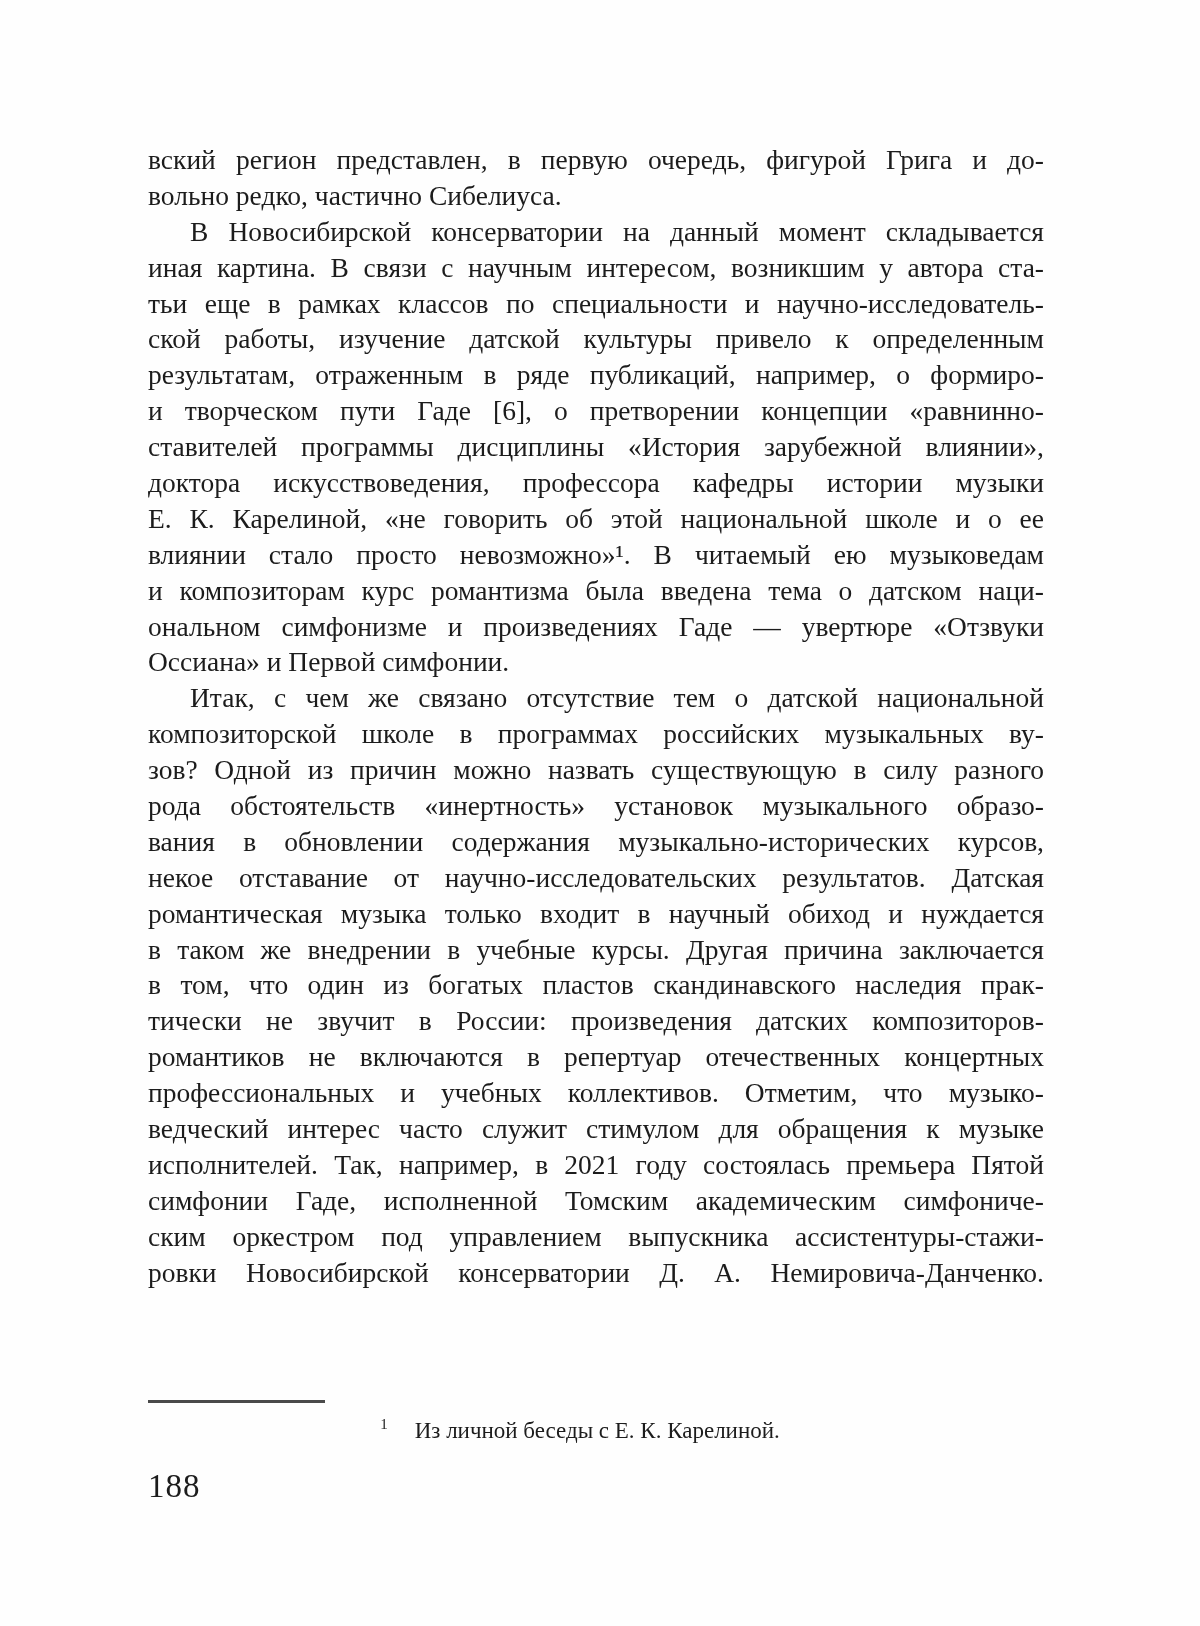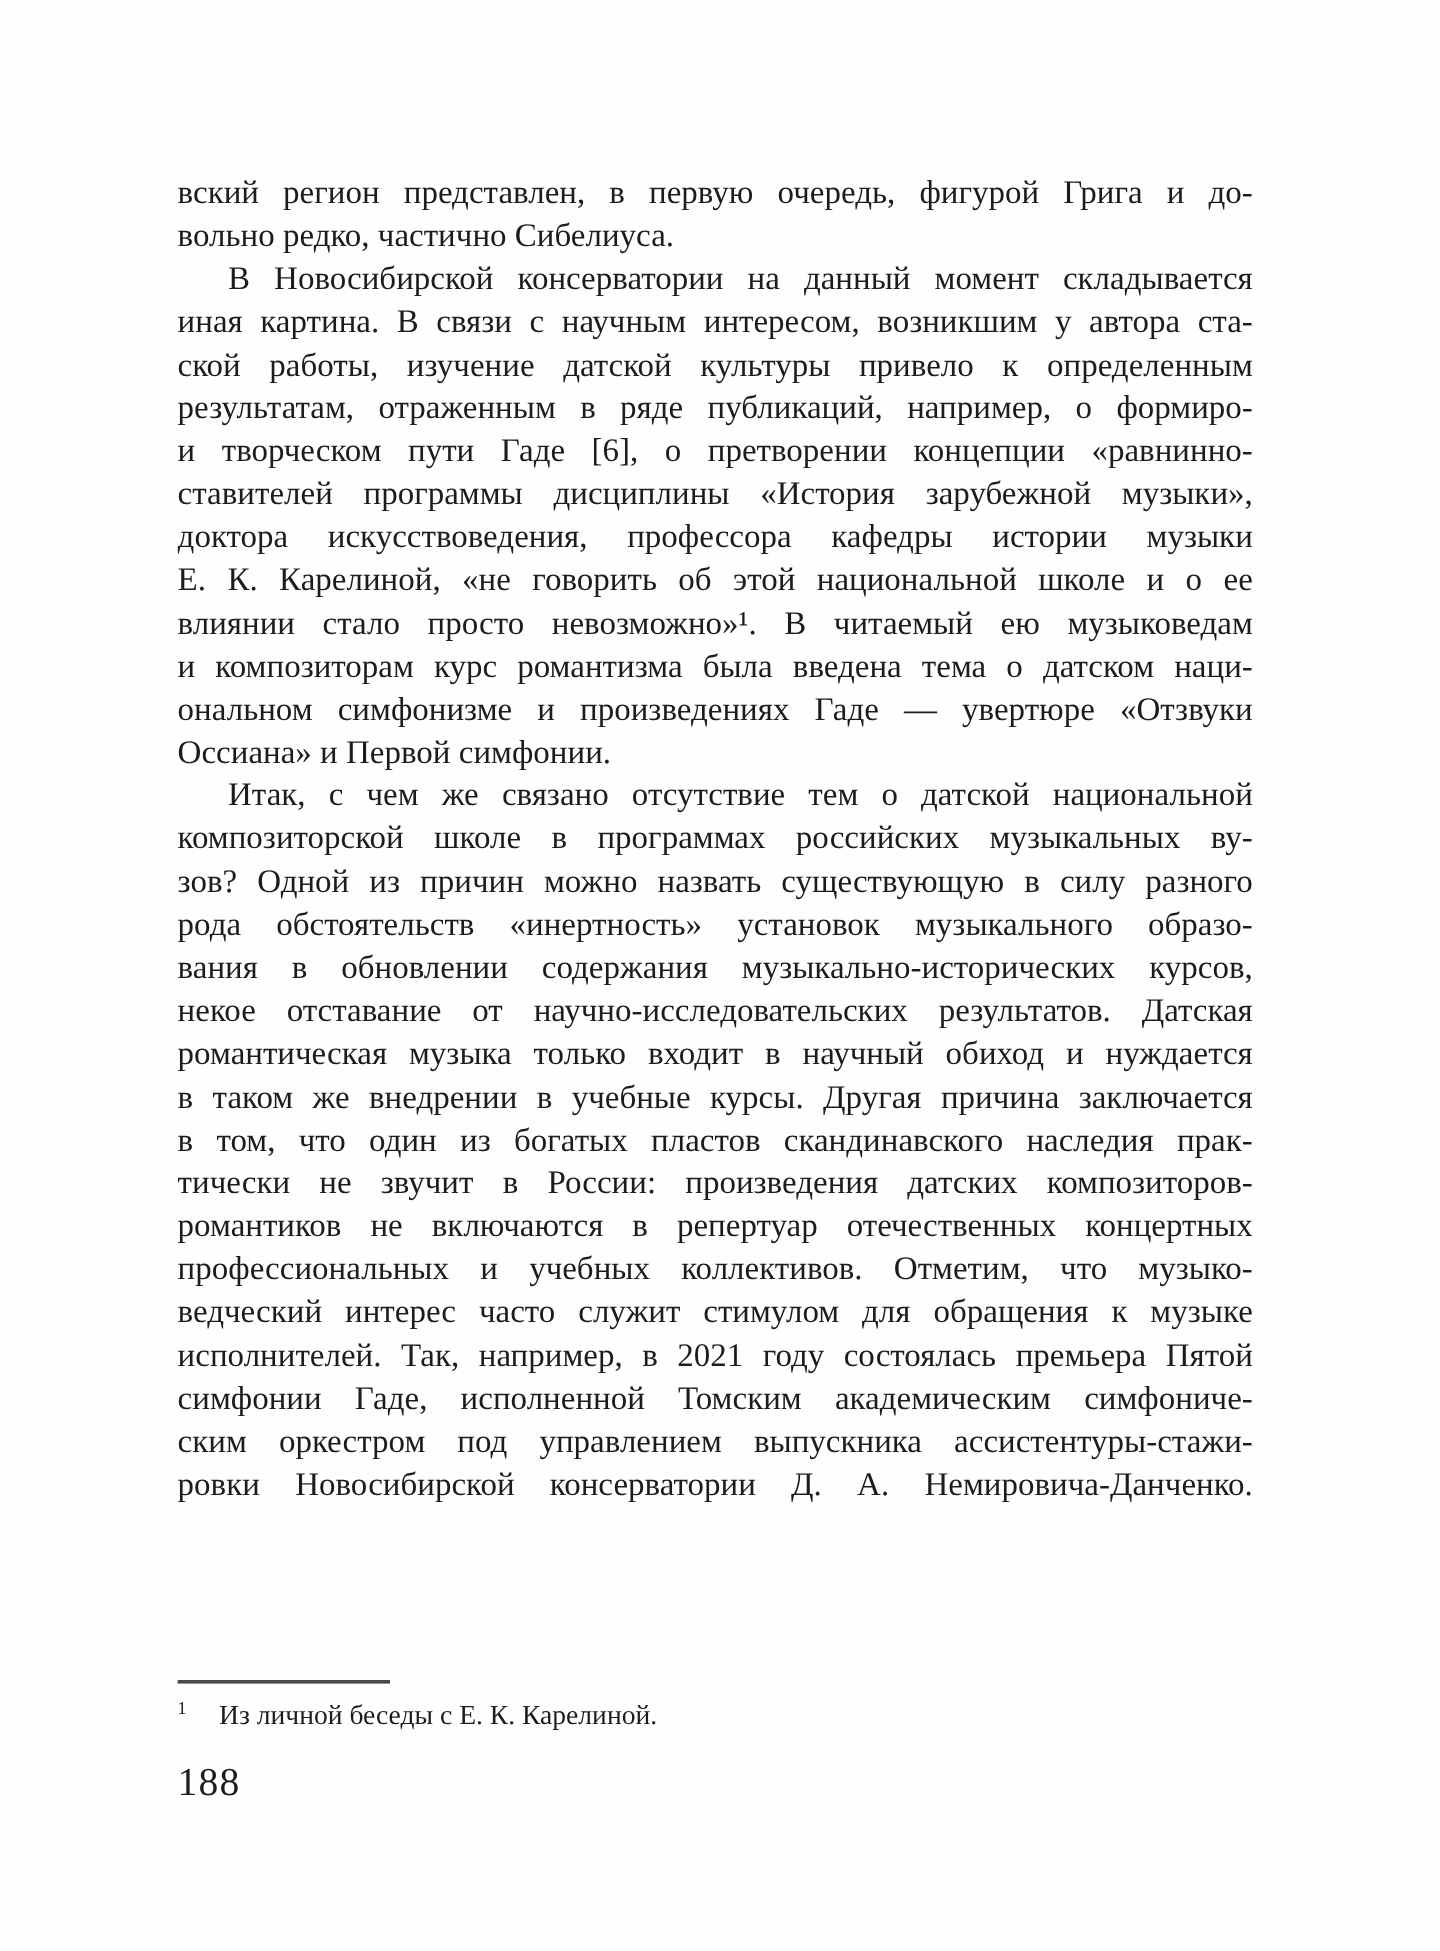--- a/index.html
+++ b/index.html
@@ -41,25 +41,26 @@
   .footnote-sep {
     position: absolute;
     left: 148px;
     top: 1400px;
     width: 177px;
     height: 3px;
     background: #4a4a4a;
   }
   .footnote {
     position: absolute;
-    left: 148px;
+    left: 132px;
     top: 1409px;
     width: 896px;
     font-size: 23px;
     line-height: 30px;
+    text-align: center;
   }
   .fn-marker {
     font-size: 15px;
     vertical-align: super;
     margin-right: 27px;
   }
   .page-number {
     position: absolute;
     left: 148px;
     top: 1468px;
@@ -71,24 +72,25 @@
 </head>
 <body>
 
 <div class="page">
 
   <main class="text-block">
       <p class="line">вский регион представлен, в первую очередь, фигурой Грига и до-</p>
       <p class="line para-end">вольно редко, частично Сибелиуса.</p>
       <p class="line indent">В Новосибирской консерватории на данный момент складывается</p>
       <p class="line">иная картина. В связи с научным интересом, возникшим у автора ста-</p>
+      <p class="line">тьи еще в рамках классов по специальности и научно-исследователь-</p>
       <p class="line">ской работы, изучение датской культуры привело к определенным</p>
       <p class="line">результатам, отраженным в ряде публикаций, например, о формиро-</p>
       <p class="line">и творческом пути Гаде [6], о претворении концепции «равнинно-</p>
-      <p class="line">ставителей программы дисциплины «История зарубежной музыки»,</p>
+      <p class="line">ставителей программы дисциплины «История зарубежной влиянии»,</p>
       <p class="line">доктора искусствоведения, профессора кафедры истории музыки</p>
       <p class="line">Е. К. Карелиной, «не говорить об этой национальной школе и о ее</p>
       <p class="line">влиянии стало просто невозможно»¹. В читаемый ею музыковедам</p>
       <p class="line">и композиторам курс романтизма была введена тема о датском наци-</p>
       <p class="line">ональном симфонизме и произведениях Гаде — увертюре «Отзвуки</p>
       <p class="line para-end">Оссиана» и Первой симфонии.</p>
       <p class="line indent">Итак, с чем же связано отсутствие тем о датской национальной</p>
       <p class="line">композиторской школе в программах российских музыкальных ву-</p>
       <p class="line">зов? Одной из причин можно назвать существующую в силу разного</p>
       <p class="line">рода обстоятельств «инертность» установок музыкального образо-</p>

